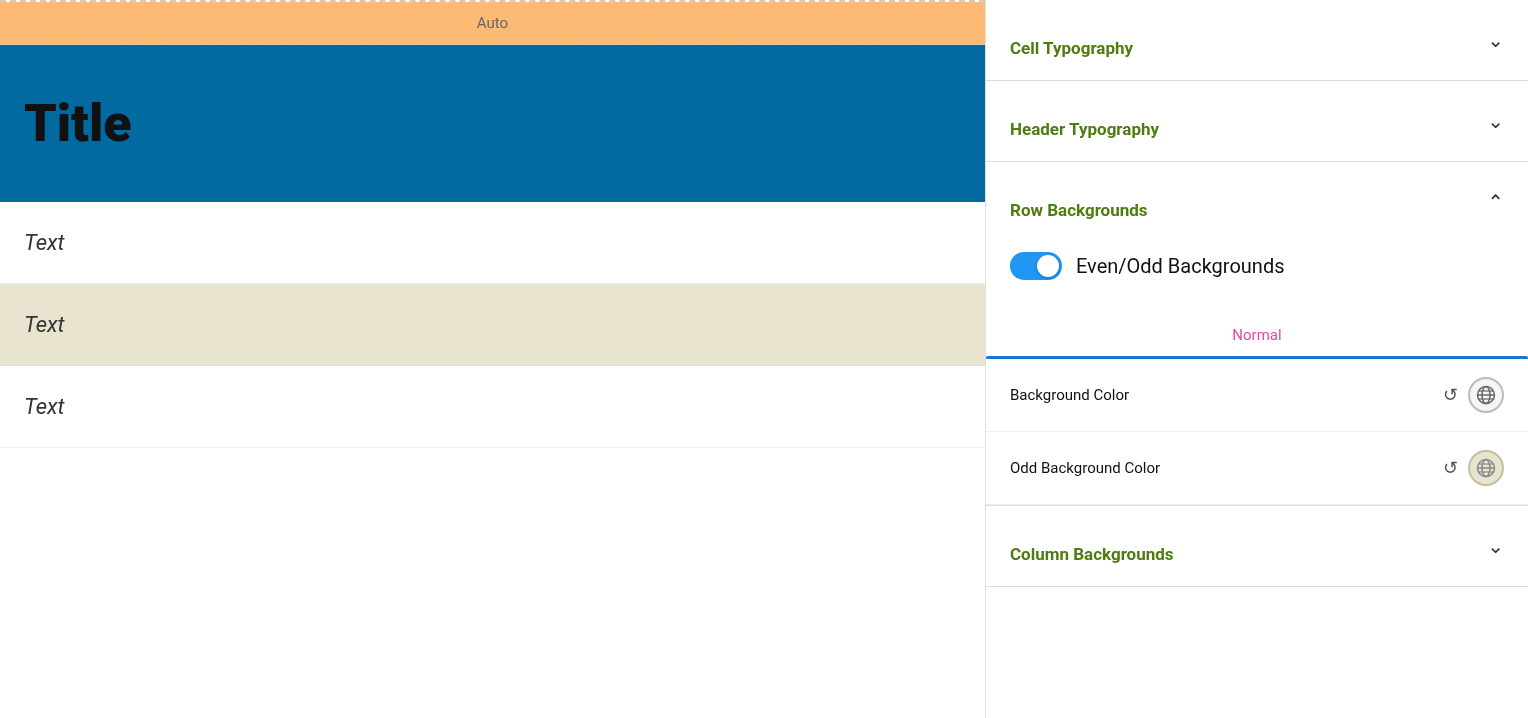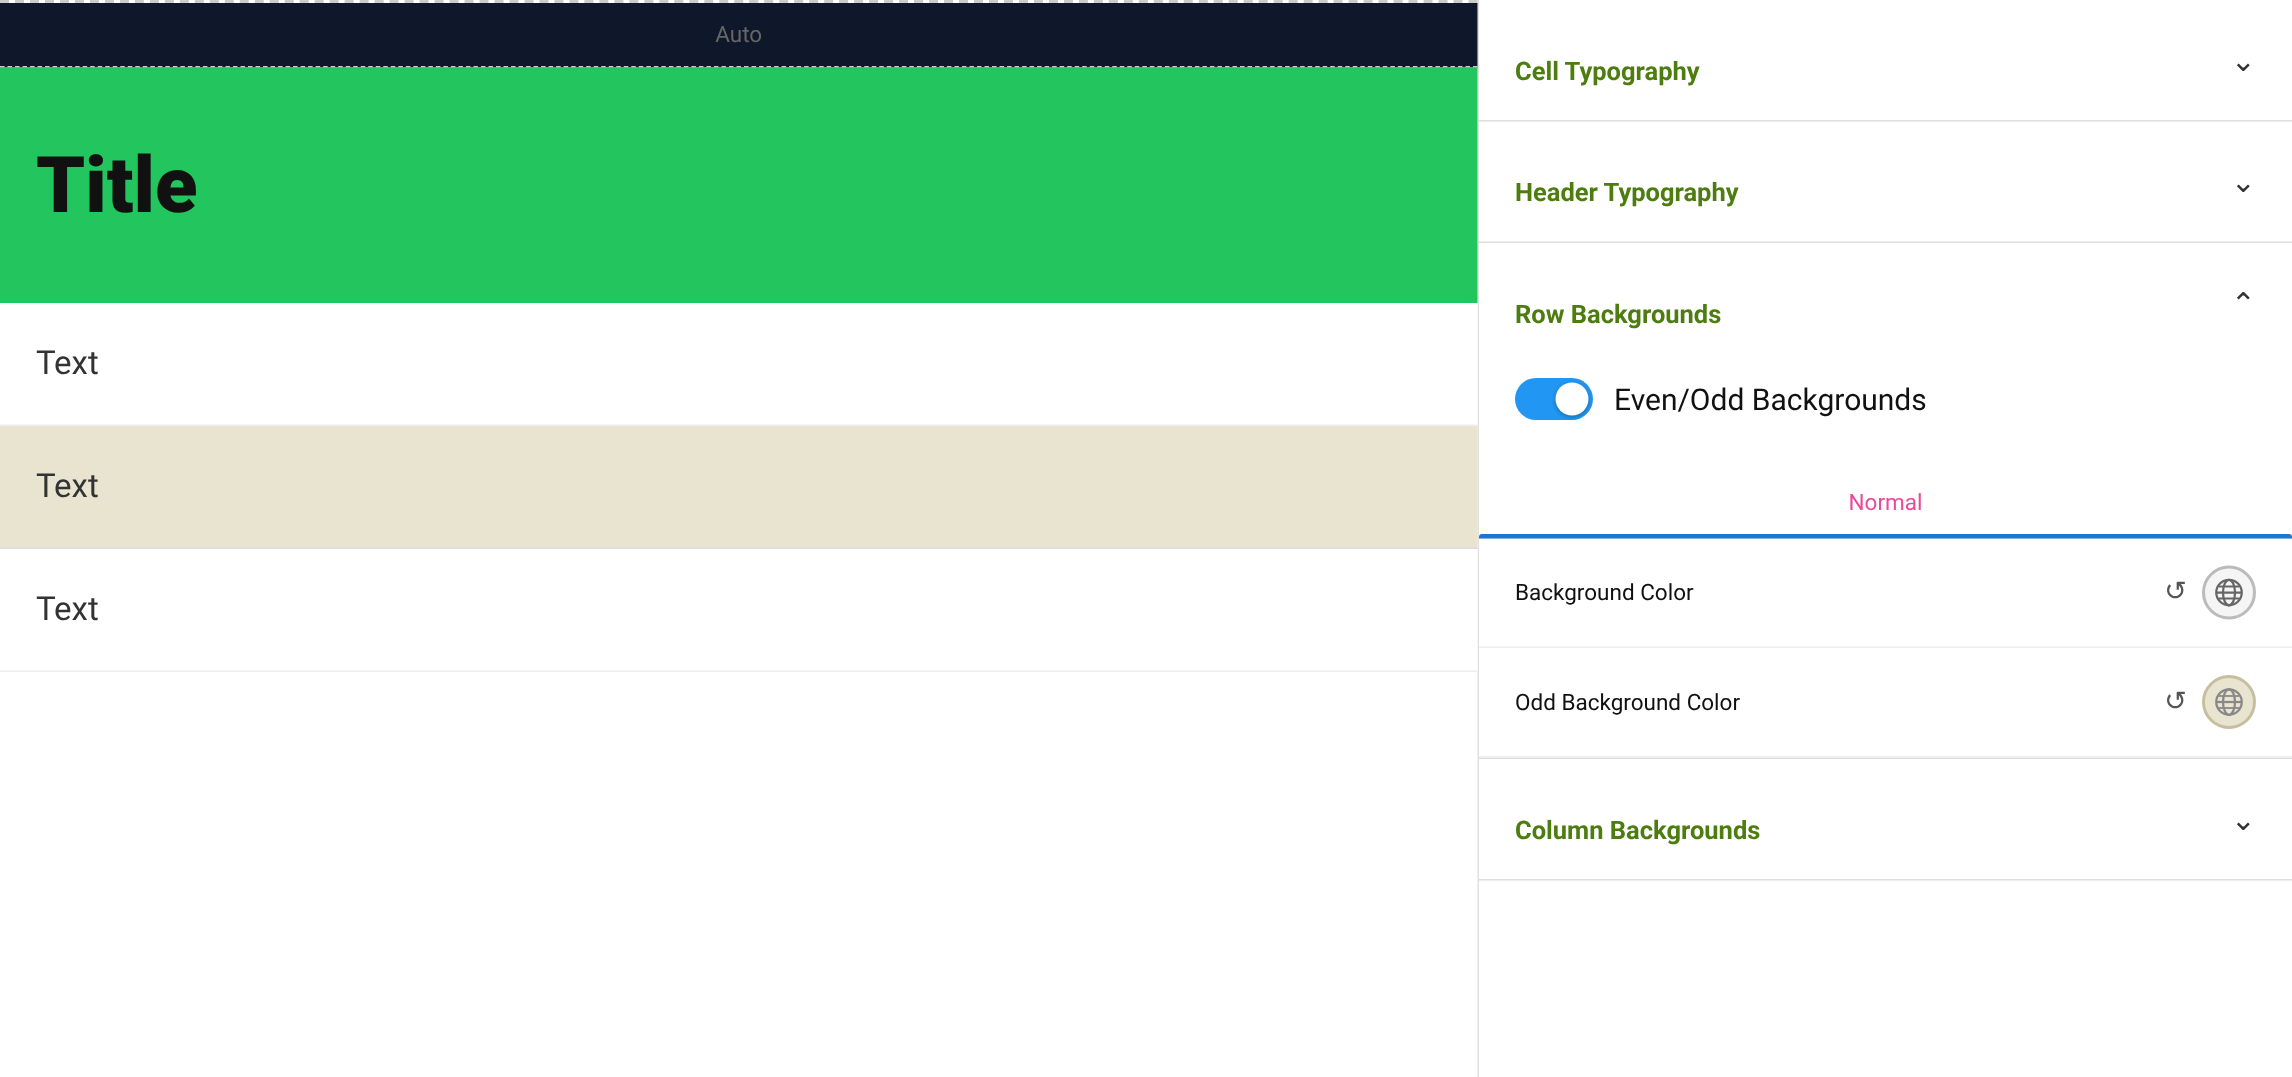--- a/index.html
+++ b/index.html
@@ -21,30 +21,30 @@
     .preview-panel {
       flex: 1;
       background: #fff;
       display: flex;
       flex-direction: column;
       border-right: 1px solid #e0e0e0;
       padding-top: 0;
     }
 
     .preview-auto-row {
-      background: #0f172a;
+      background: #fdba74;
       text-align: center;
       padding: 12px;
       color: #666;
       font-size: 15px;
       border-bottom: 1px dashed #ccc;
     }
 
     .preview-title-row {
-      background: #22c55e;
+      background: #0369a1;
       padding: 50px 24px 50px 24px;
     }
 
     .preview-title {
       font-size: 52px;
       font-weight: 900;
       color: #111;
       line-height: 1.1;
     }
 
@@ -57,20 +57,21 @@
     .preview-text-row-tan {
       background: #e8e4d0;
       padding: 28px 24px;
       border-bottom: 1px solid #ddd;
     }
 
     .preview-text {
       font-size: 22px;
       color: #333;
       font-weight: 400;
+      font-style: italic;
     }
 
     
     .settings-panel {
       width: 542px;
       background: #fff;
       display: flex;
       flex-direction: column;
       overflow-y: auto;
     }

